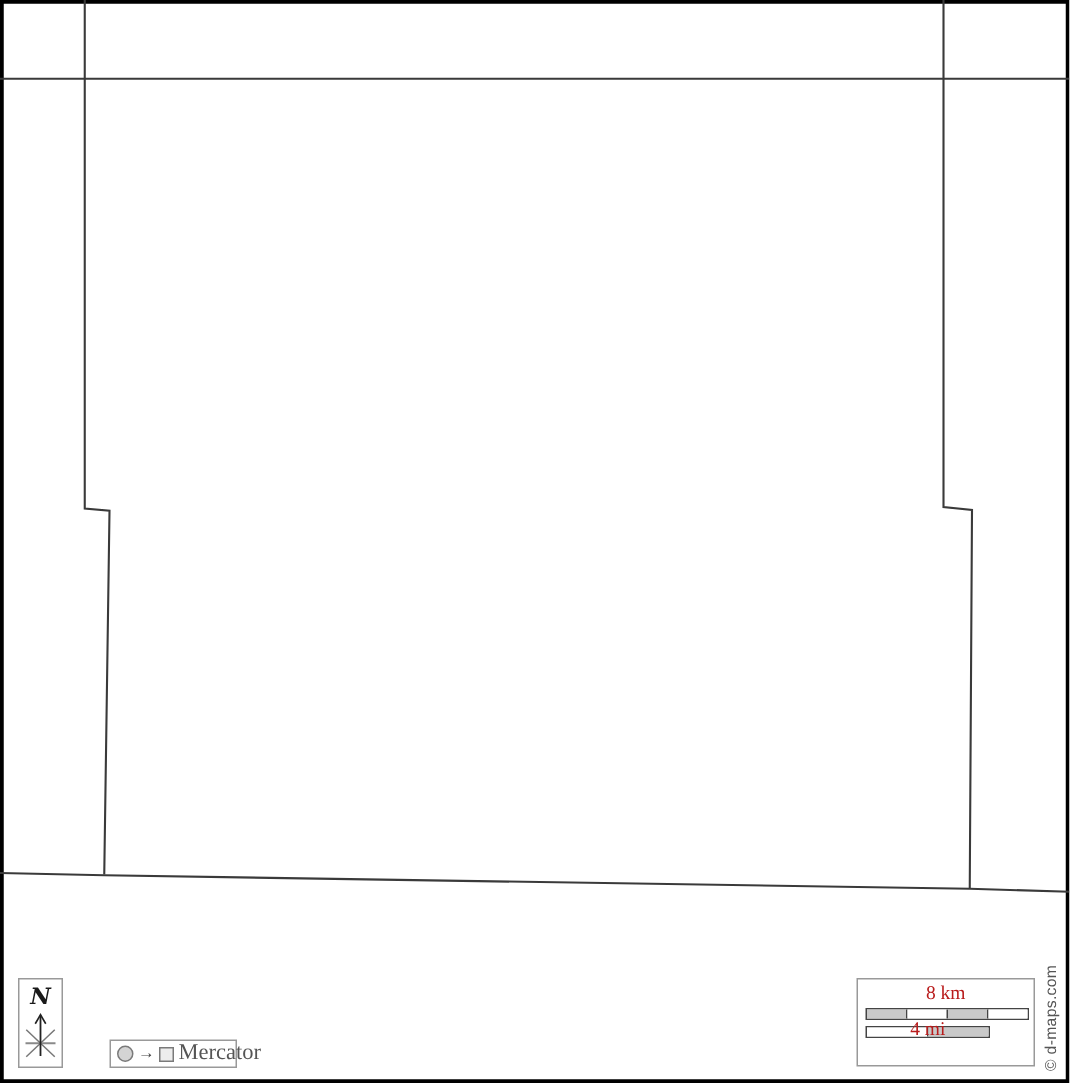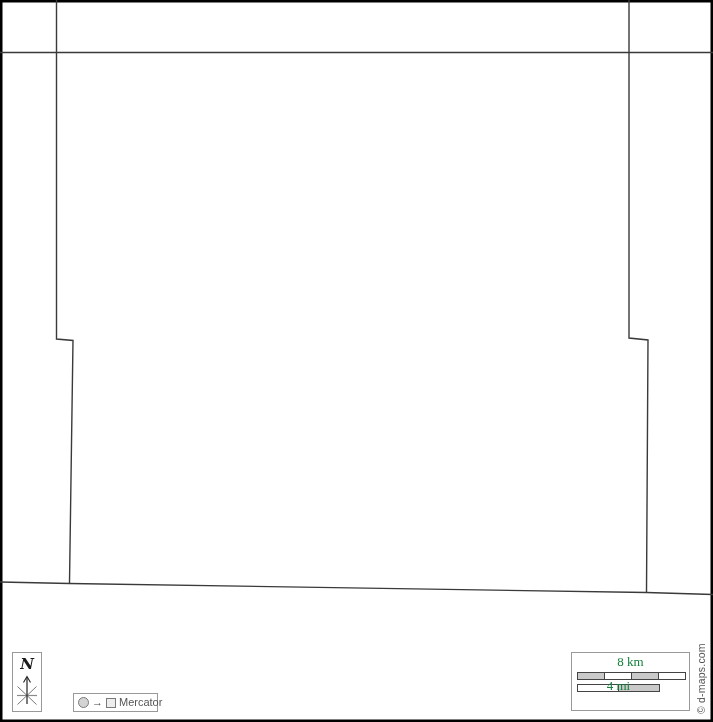--- a/index.html
+++ b/index.html
@@ -41,33 +41,33 @@
     width: 9px; height: 9px; border-radius: 50%;
     background: #d4d4d4; border: 1px solid #7a7a7a;
     box-sizing: content-box; flex: 0 0 auto;
   }
   .arrow-glyph { font-size: 11px; color: #444; line-height: 1; margin-top: -1px; flex: 0 0 auto; }
   .square-glyph {
     width: 8px; height: 8px;
     background: #ededed; border: 1px solid #7a7a7a;
     flex: 0 0 auto;
   }
-  .merc-label { font-size: 11px; color: #555; line-height: 1; }
+  .merc-label { font-size: 15px; color: #555; line-height: 1; font-family: Liberation Serif, serif; }
 
   
   .scale-box {
     position: absolute; left: 571px; top: 652px;
     width: 119px; height: 59px;
     border: 1px solid #999; box-sizing: border-box;
     background: #fff;
   }
   .scale-label {
     position: absolute; text-align: center;
     font-family: "Liberation Serif", serif;
-    font-size: 13px; color: #15803d; line-height: 1.1;
+    font-size: 13px; color: #b91c1c; line-height: 1.1;
   }
   .km-label { left: 0; top: 2px; width: 117px; }
   .mi-label { left: 5px; top: 26px; width: 83px; }
   .bar {
     position: absolute; height: 6px;
     border: 1px solid #444; display: flex;
     background: #fff;
   }
   .km-bar { left: 5px; top: 19px; width: 107px; }
   .mi-bar { left: 5px; top: 31px; width: 81px; }

